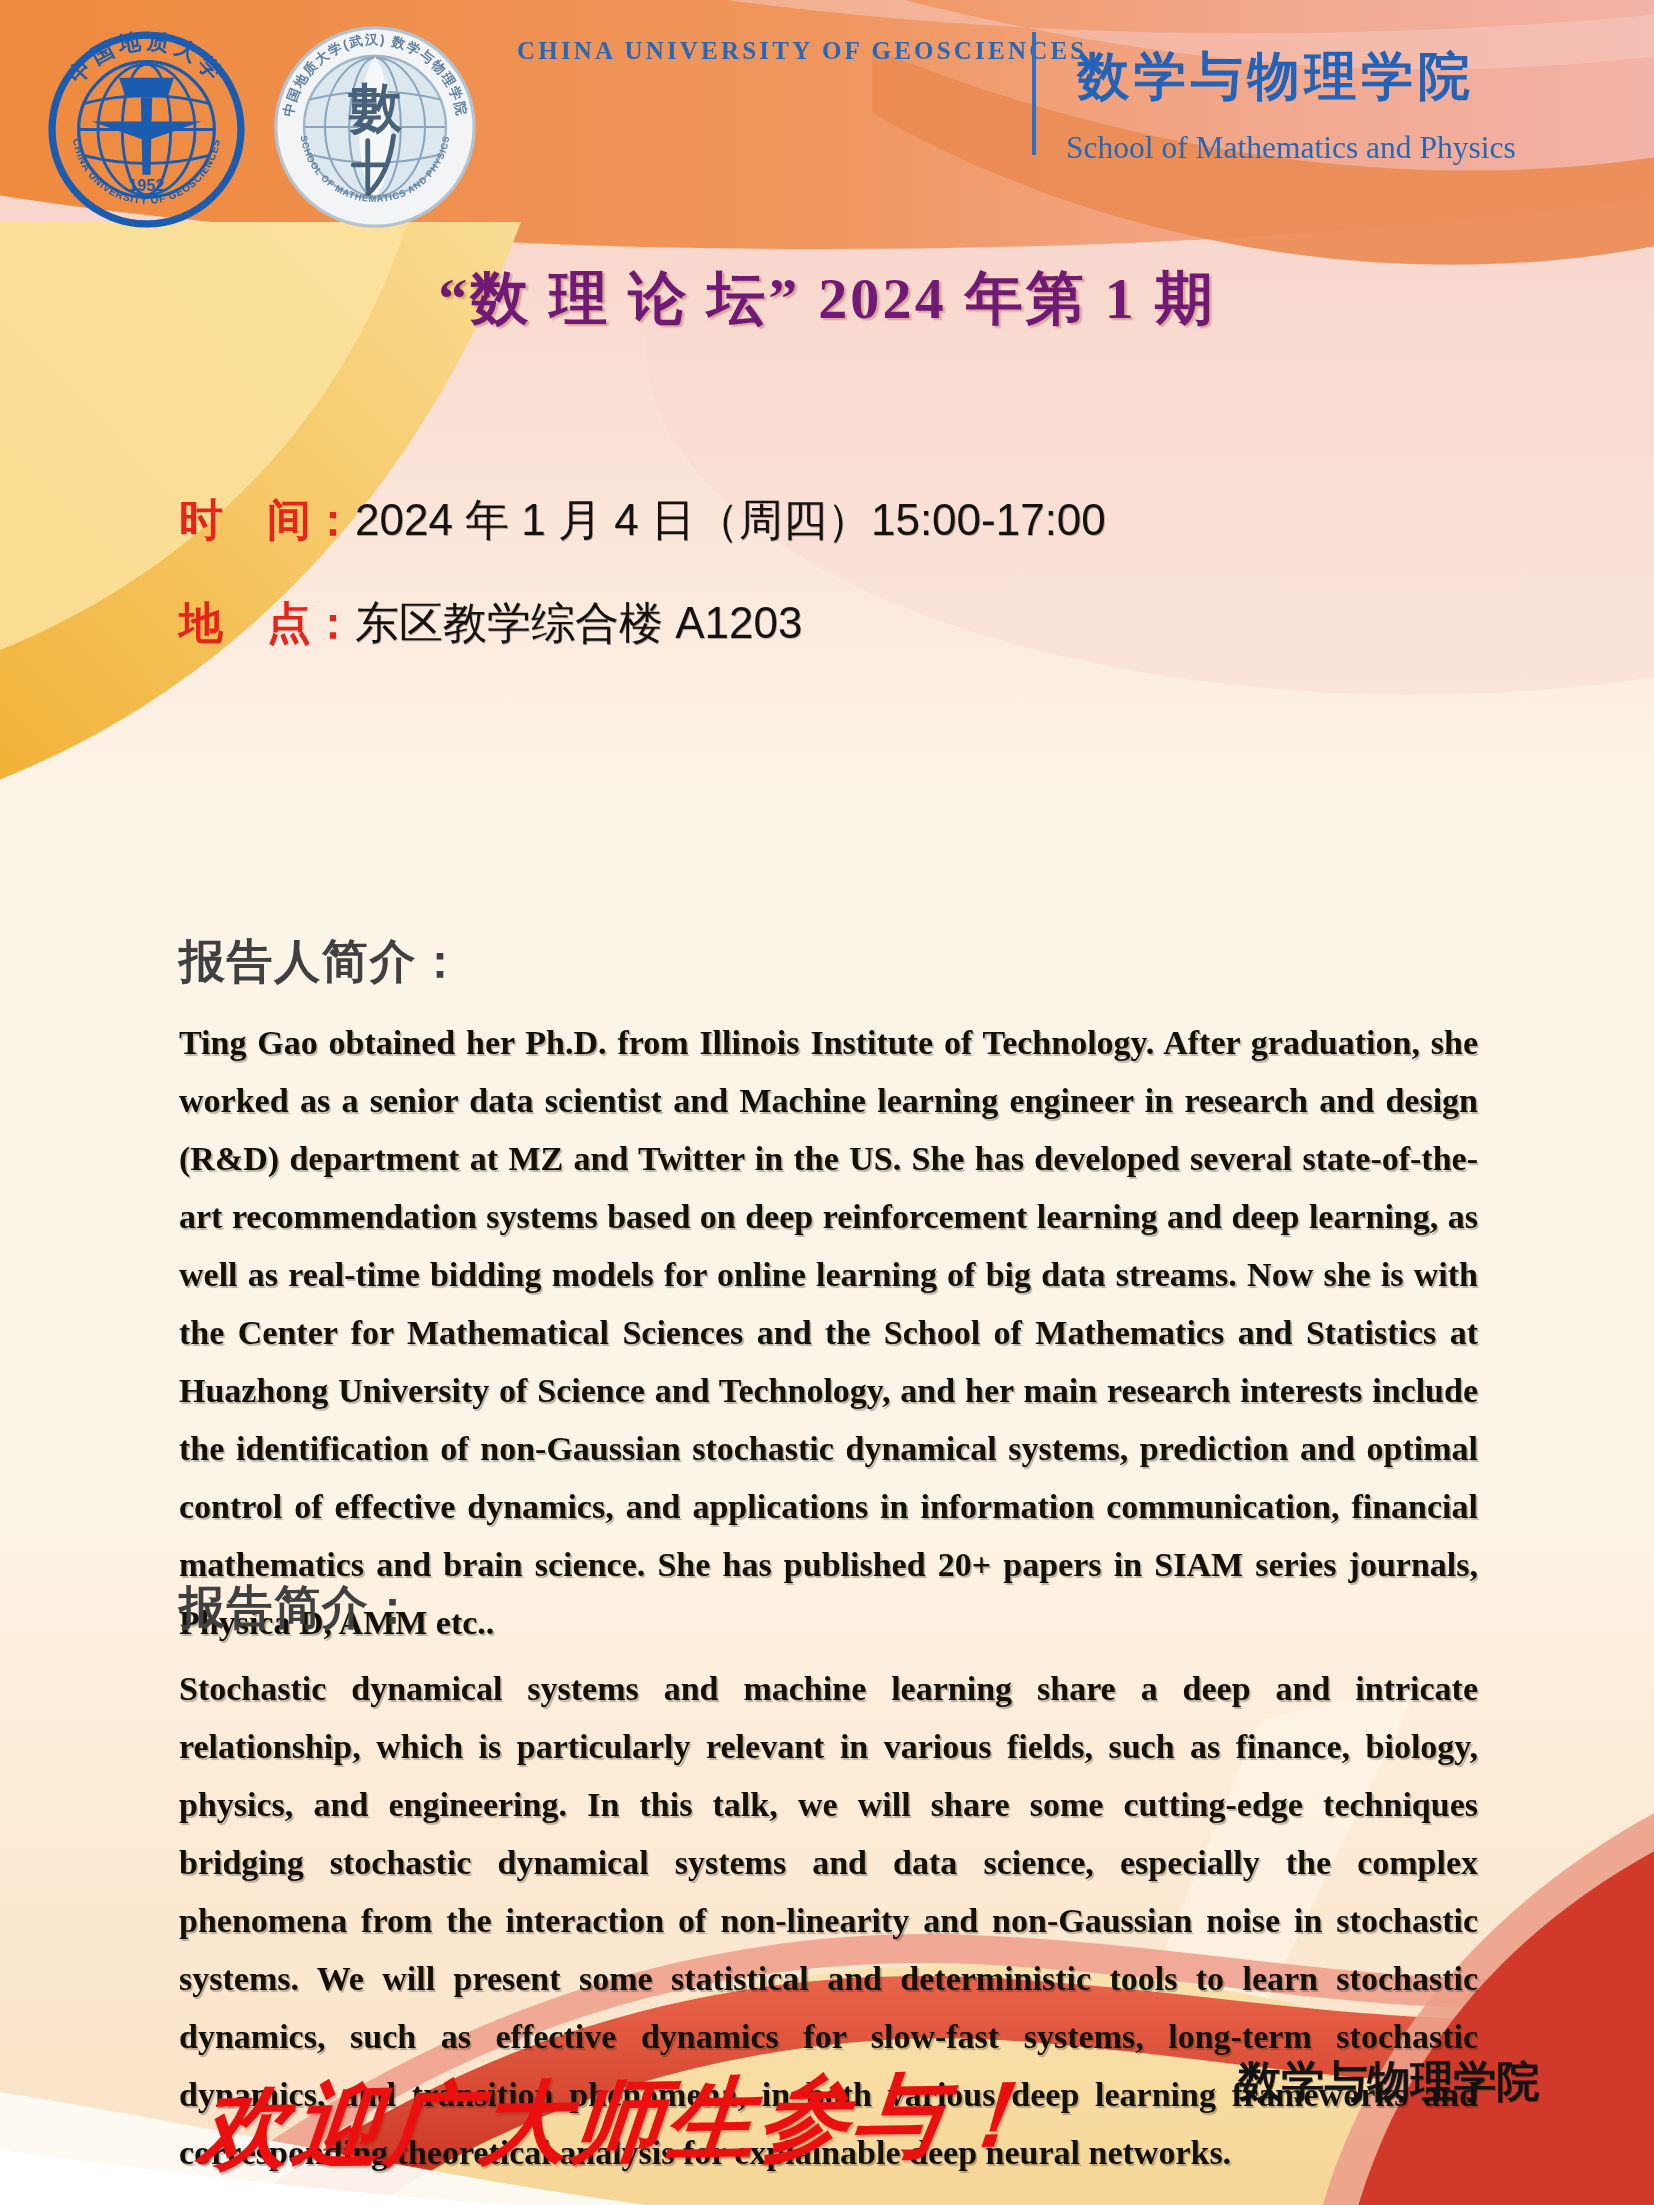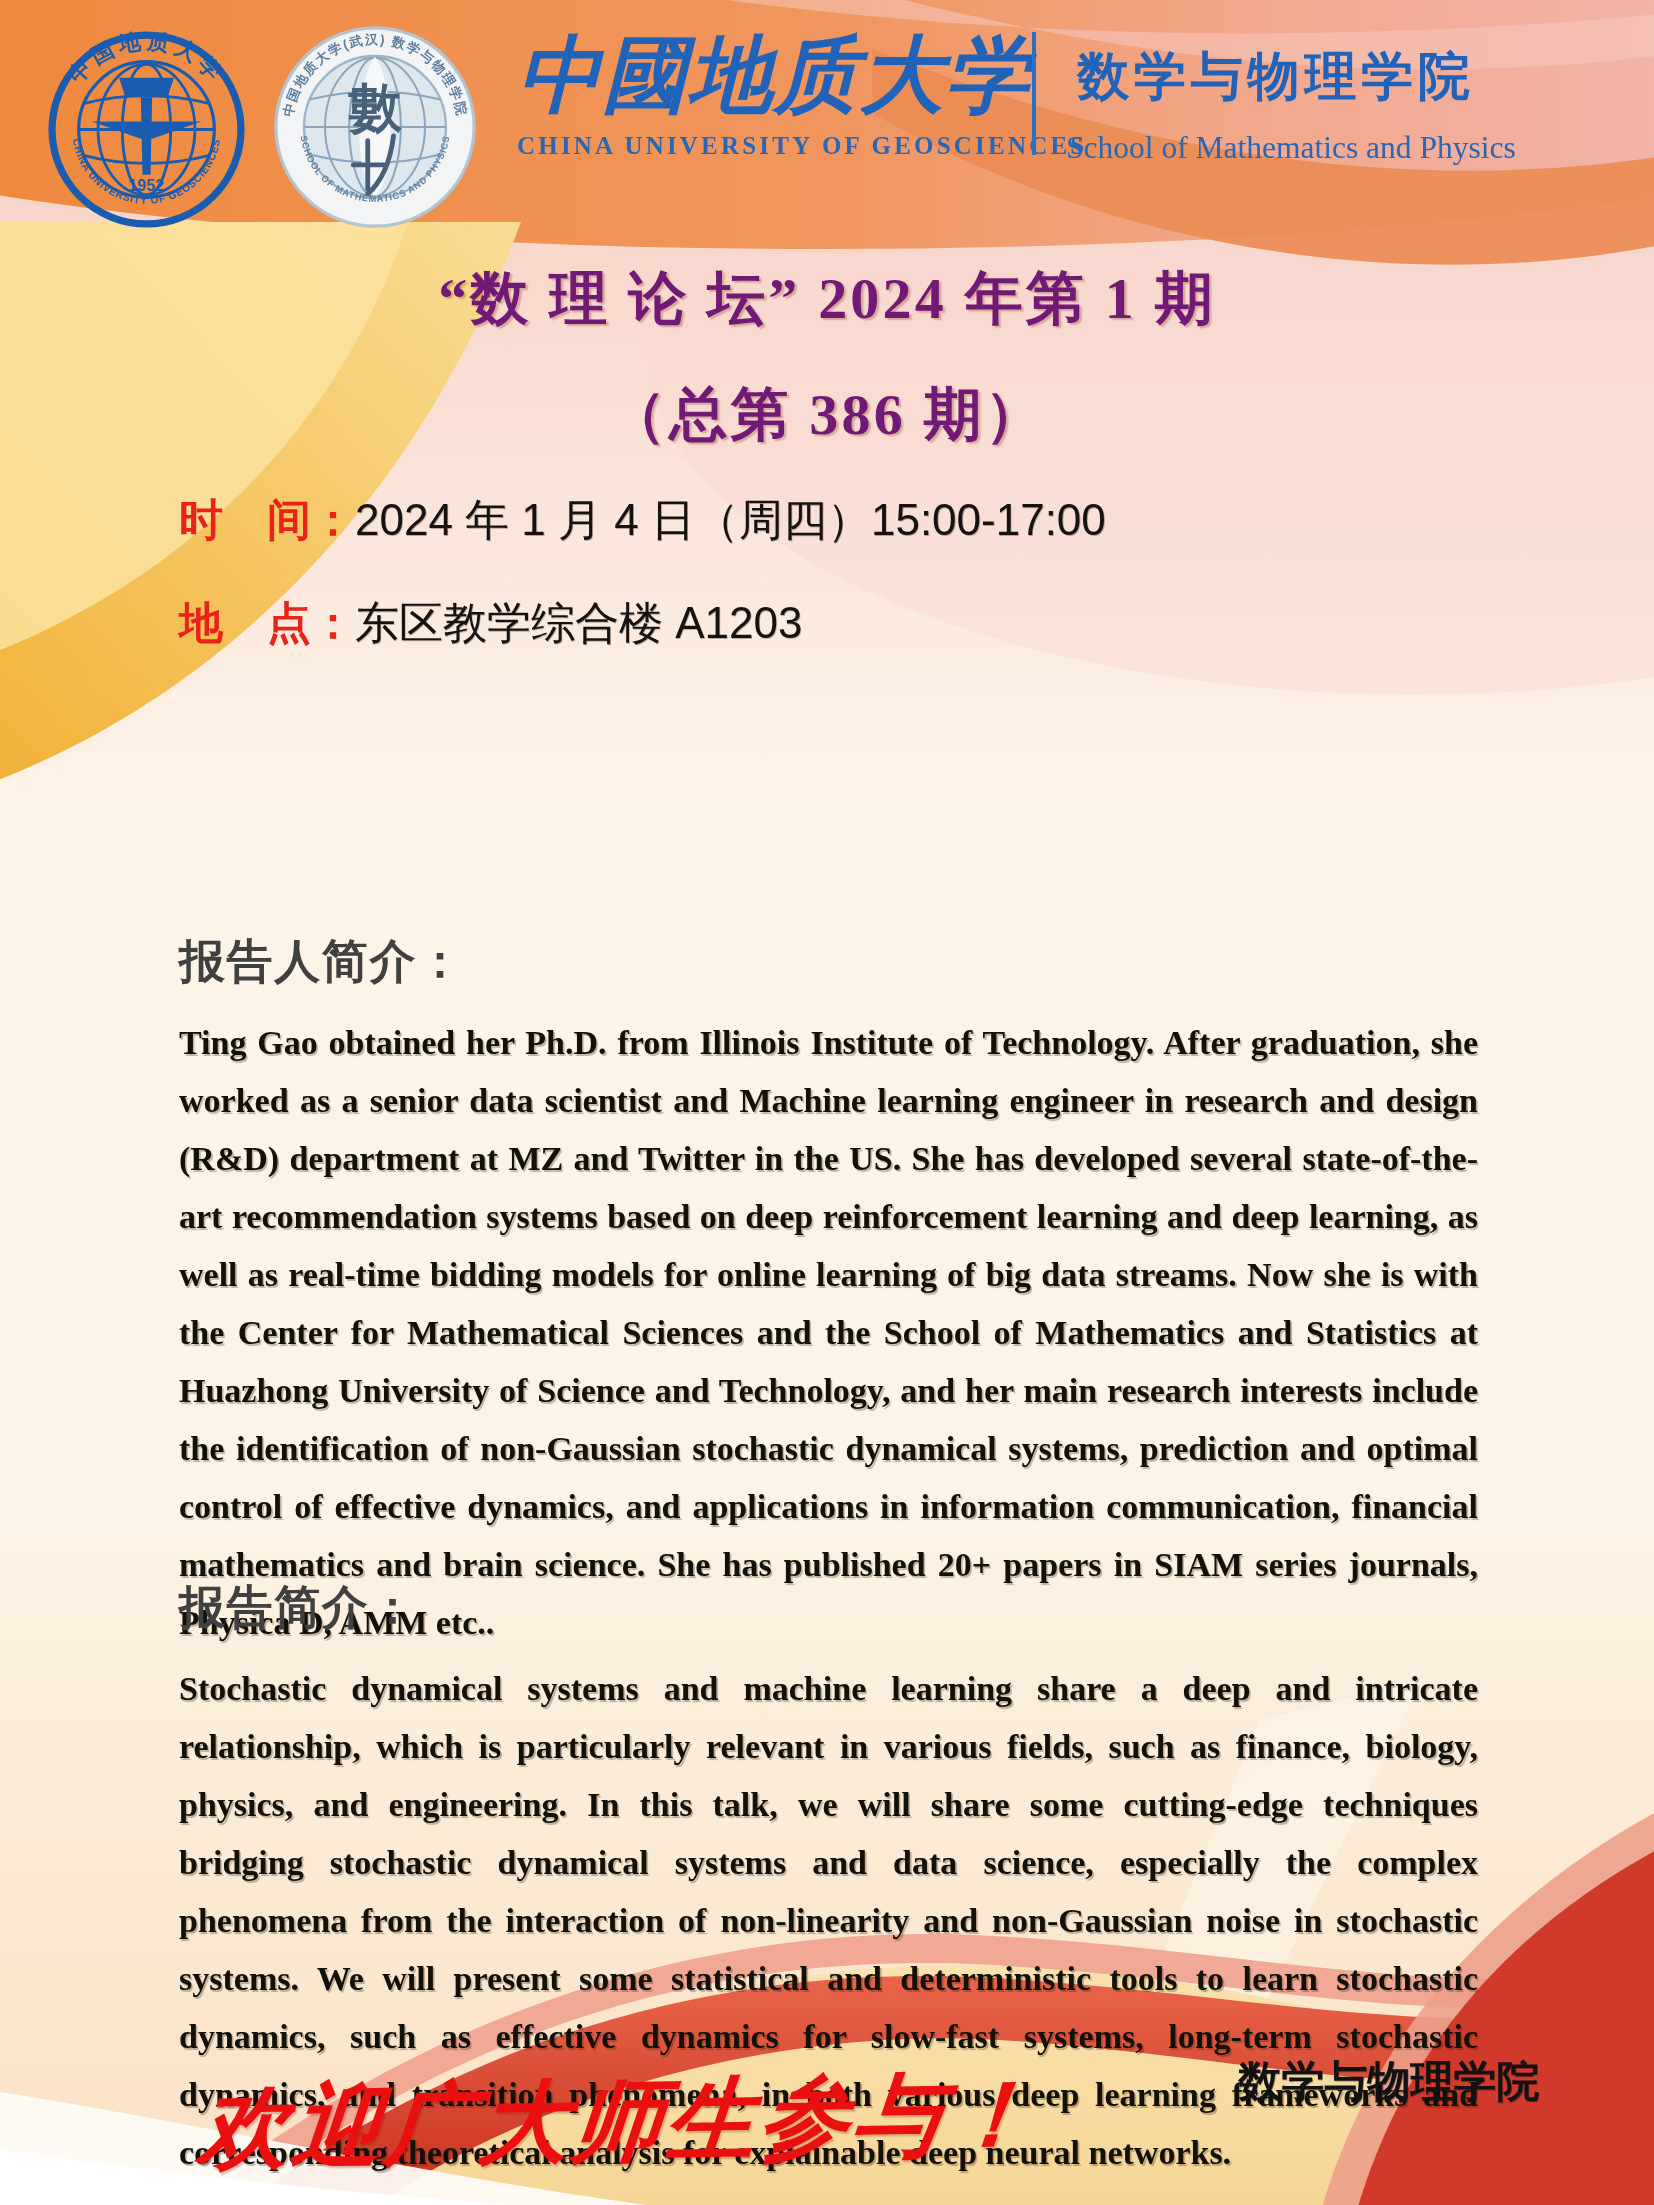--- a/index.html
+++ b/index.html
@@ -175,34 +175,32 @@
       </g>
       <text font-size="16.5" font-weight="bold" fill="#5e80a0" letter-spacing="2">
         <textPath href="#s2top" startOffset="50%" text-anchor="middle">中国地质大学(武汉) 数学与物理学院</textPath>
       </text>
       <text font-size="11.5" font-weight="bold" fill="#5e80a0" letter-spacing="1">
         <textPath href="#s2bot" startOffset="50%" text-anchor="middle">SCHOOL OF MATHEMATICS AND PHYSICS</textPath>
       </text>
     </svg>
 
     <div class="uni-names">
-      <div class="uni-zh">中國地质大学</div>
       <div class="uni-en">CHINA UNIVERSITY OF GEOSCIENCES</div>
     </div>
 
     <div class="hdr-divider"></div>
 
     <div class="school-names">
       <div class="school-zh">数学与物理学院</div>
       <div class="school-en">School of Mathematics and Physics</div>
     </div>
   </div>
 
   <div class="title1">“数 理 论 坛” 2024 年第 1 期</div>
-  <div class="title2">（总第 386 期）</div>
 
   <div class="details">
     <div class="drow">
       <span class="lbl">时　间：</span><span class="val">2024 年 1 月 4 日（周四）15:00-17:00</span>
     </div>
     <div class="drow">
       <span class="lbl">地　点：</span><span class="val">东区教学综合楼 A1203</span>
     </div>
   </div>
 

